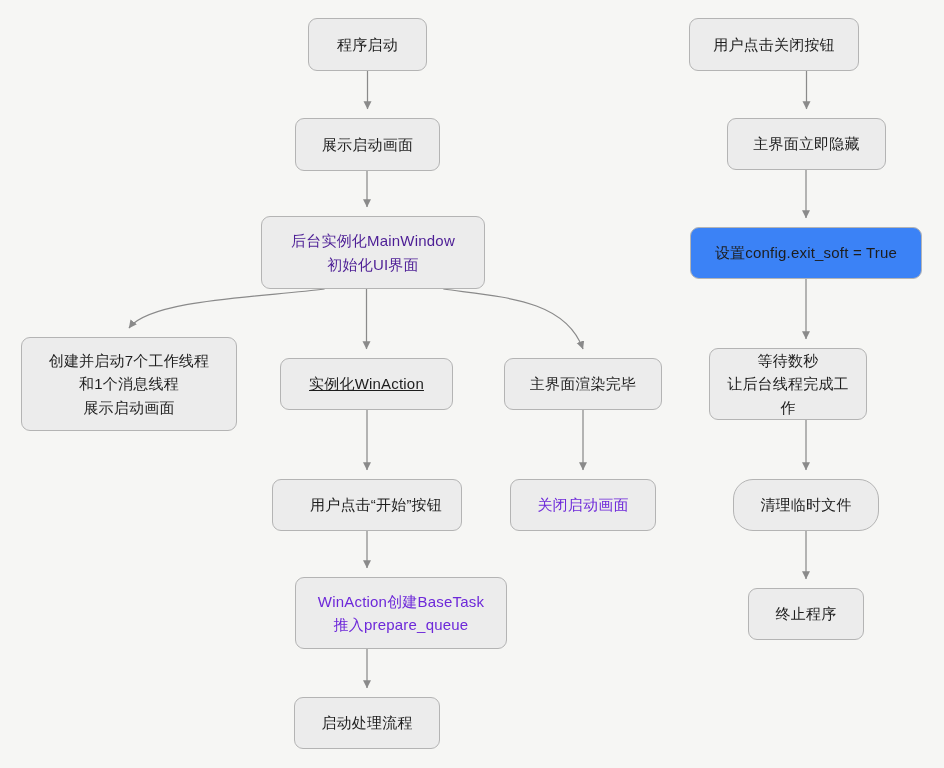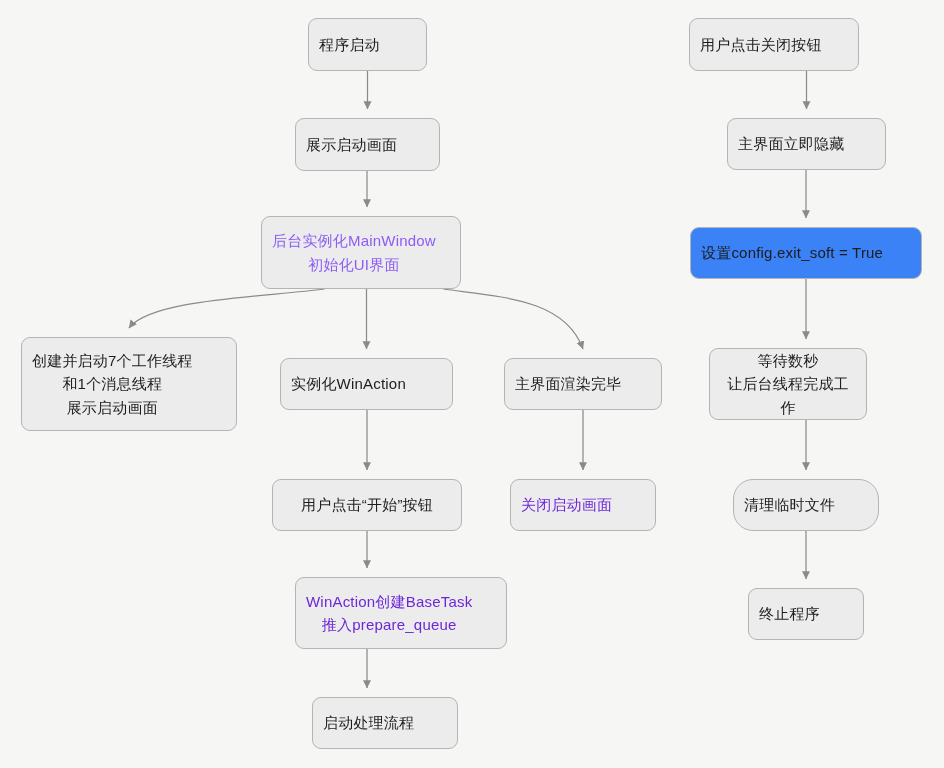--- a/index.html
+++ b/index.html
@@ -30,21 +30,21 @@
     pointer-events: none;
   }
   .node {
     position: absolute;
     box-sizing: border-box;
     background: #ececec;
     border: 1px solid #b4b4b4;
     border-radius: 9px;
     display: flex;
     align-items: center;
-    justify-content: flex-start;
+    justify-content: center;
     text-align: center;
     color: #1d1d1d;
     font-size: 15px;
     line-height: 1.55;
     letter-spacing: 0.2px;
     white-space: pre-line;
     padding: 4px 10px;
   }
   .node-label {
     display: block;
@@ -74,32 +74,32 @@
         <path d="M 806.5 71 L 806.5 109" fill="none" stroke="#8a8a8a" stroke-width="1.25" marker-end="url(#arrowhead)"></path>
         <path d="M 806 170 L 806 218" fill="none" stroke="#8a8a8a" stroke-width="1.25" marker-end="url(#arrowhead)"></path>
         <path d="M 806 279 L 806 339" fill="none" stroke="#8a8a8a" stroke-width="1.25" marker-end="url(#arrowhead)"></path>
         <path d="M 806 420 L 806 470" fill="none" stroke="#8a8a8a" stroke-width="1.25" marker-end="url(#arrowhead)"></path>
         <path d="M 806 531 L 806 579" fill="none" stroke="#8a8a8a" stroke-width="1.25" marker-end="url(#arrowhead)"></path>
       </g>
   </svg>
   <div id="node-group">
       <div class="node" style="left: 308px; top: 18px; width: 119px; height: 53px; background: rgb(236, 236, 236); border-color: rgb(180, 180, 180); color: rgb(29, 29, 29);"><span class="node-label">程序启动</span></div>
       <div class="node" style="left: 295px; top: 118px; width: 145px; height: 53px; background: rgb(236, 236, 236); border-color: rgb(180, 180, 180); color: rgb(29, 29, 29);"><span class="node-label">展示启动画面</span></div>
-      <div class="node" style="left: 261px; top: 216px; width: 200px; height: 73px; background: rgb(236, 236, 236); border-color: rgb(180, 180, 180); color: #8b5cf6;"><span class="node-label">后台实例化MainWindow
+      <div class="node" style="left: 261px; top: 216px; width: 224px; height: 73px; background: rgb(236, 236, 236); border-color: rgb(180, 180, 180); color: #4c1d95;"><span class="node-label">后台实例化MainWindow
 初始化UI界面</span></div>
       <div class="node" style="left: 21px; top: 337px; width: 216px; height: 94px; background: rgb(236, 236, 236); border-color: rgb(180, 180, 180); color: rgb(29, 29, 29);"><span class="node-label">创建并启动7个工作线程
 和1个消息线程
 展示启动画面</span></div>
-      <div class="node" style="left: 280px; top: 358px; width: 173px; height: 52px; background: rgb(236, 236, 236); border-color: rgb(180, 180, 180); color: rgb(29, 29, 29);"><span class="node-label">实例化WinAction</span></div>
+      <div class="node" style="left: 280px; top: 358px; width: 173px; height: 52px; background: rgb(236, 236, 236); border-color: rgb(180, 180, 180); color: rgb(29, 29, 29); text-decoration: underline;"><span class="node-label">实例化WinAction</span></div>
       <div class="node" style="left: 504px; top: 358px; width: 158px; height: 52px; background: rgb(236, 236, 236); border-color: rgb(180, 180, 180); color: rgb(29, 29, 29);"><span class="node-label">主界面渲染完毕</span></div>
       <div class="node" style="left: 272px; top: 479px; width: 190px; height: 52px; background: rgb(236, 236, 236); border-color: rgb(180, 180, 180); color: rgb(29, 29, 29); padding-left: 28px;"><span class="node-label">用户点击“开始”按钮</span></div>
       <div class="node" style="left: 510px; top: 479px; width: 146px; height: 52px; background: rgb(236, 236, 236); border-color: rgb(180, 180, 180); color: #6d28d9;"><span class="node-label">关闭启动画面</span></div>
       <div class="node" style="left: 261px; top: 577px; width: 212px; height: 72px; background: rgb(236, 236, 236); border-color: rgb(180, 180, 180); color: #6d28d9; margin-left: 34px;"><span class="node-label">WinAction创建BaseTask
 推入prepare_queue</span></div>
-      <div class="node" style="left: 294px; top: 697px; width: 146px; height: 52px; background: rgb(236, 236, 236); border-color: rgb(180, 180, 180); color: rgb(29, 29, 29); margin-left: 18px;"><span class="node-label">启动处理流程</span></div>
+      <div class="node" style="left: 294px; top: 697px; width: 146px; height: 52px; background: rgb(236, 236, 236); border-color: rgb(180, 180, 180); color: rgb(29, 29, 29);"><span class="node-label">启动处理流程</span></div>
       <div class="node" style="left: 689px; top: 18px; width: 170px; height: 53px; background: rgb(236, 236, 236); border-color: rgb(180, 180, 180); color: rgb(29, 29, 29);"><span class="node-label">用户点击关闭按钮</span></div>
       <div class="node" style="left: 727px; top: 118px; width: 159px; height: 52px; background: rgb(236, 236, 236); border-color: rgb(180, 180, 180); color: rgb(29, 29, 29);"><span class="node-label">主界面立即隐藏</span></div>
       <div class="node" style="left: 690px; top: 227px; width: 232px; height: 52px; background: #3b82f6; border-color: rgb(180, 180, 180); color: rgb(29, 29, 29);"><span class="node-label">设置config.exit_soft = True</span></div>
       <div class="node" style="left: 709px; top: 348px; width: 158px; height: 72px; background: rgb(236, 236, 236); border-color: rgb(180, 180, 180); color: rgb(29, 29, 29);"><span class="node-label">等待数秒
 让后台线程完成工作</span></div>
       <div class="node" style="left: 733px; top: 479px; width: 146px; height: 52px; background: rgb(236, 236, 236); border-color: rgb(180, 180, 180); color: rgb(29, 29, 29); border-radius: 20px;"><span class="node-label">清理临时文件</span></div>
       <div class="node" style="left: 748px; top: 588px; width: 116px; height: 52px; background: rgb(236, 236, 236); border-color: rgb(180, 180, 180); color: rgb(29, 29, 29);"><span class="node-label">终止程序</span></div>
     </div>
 </div>
 

